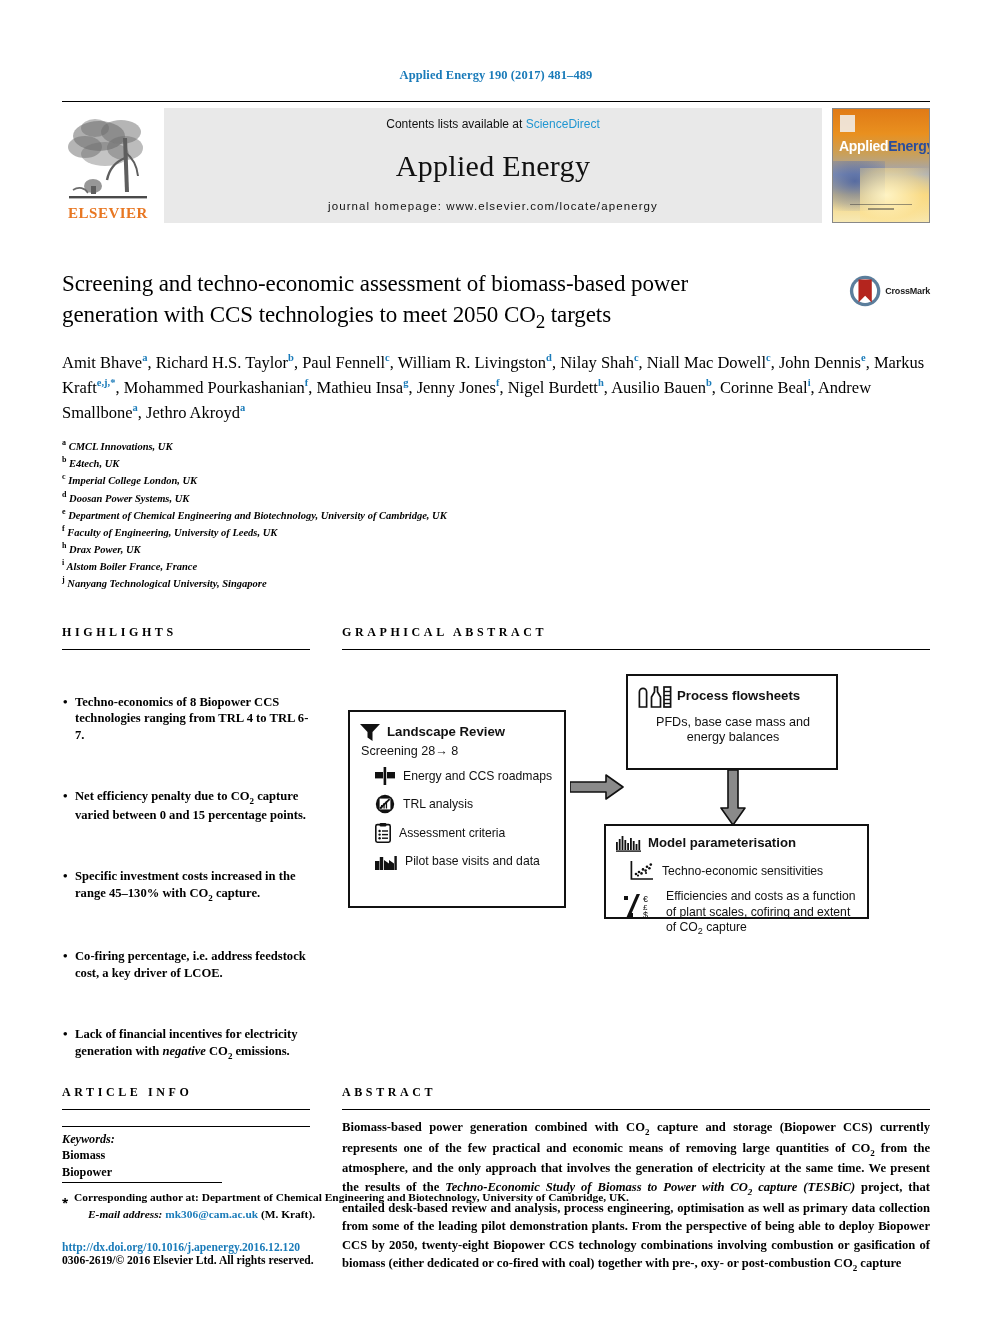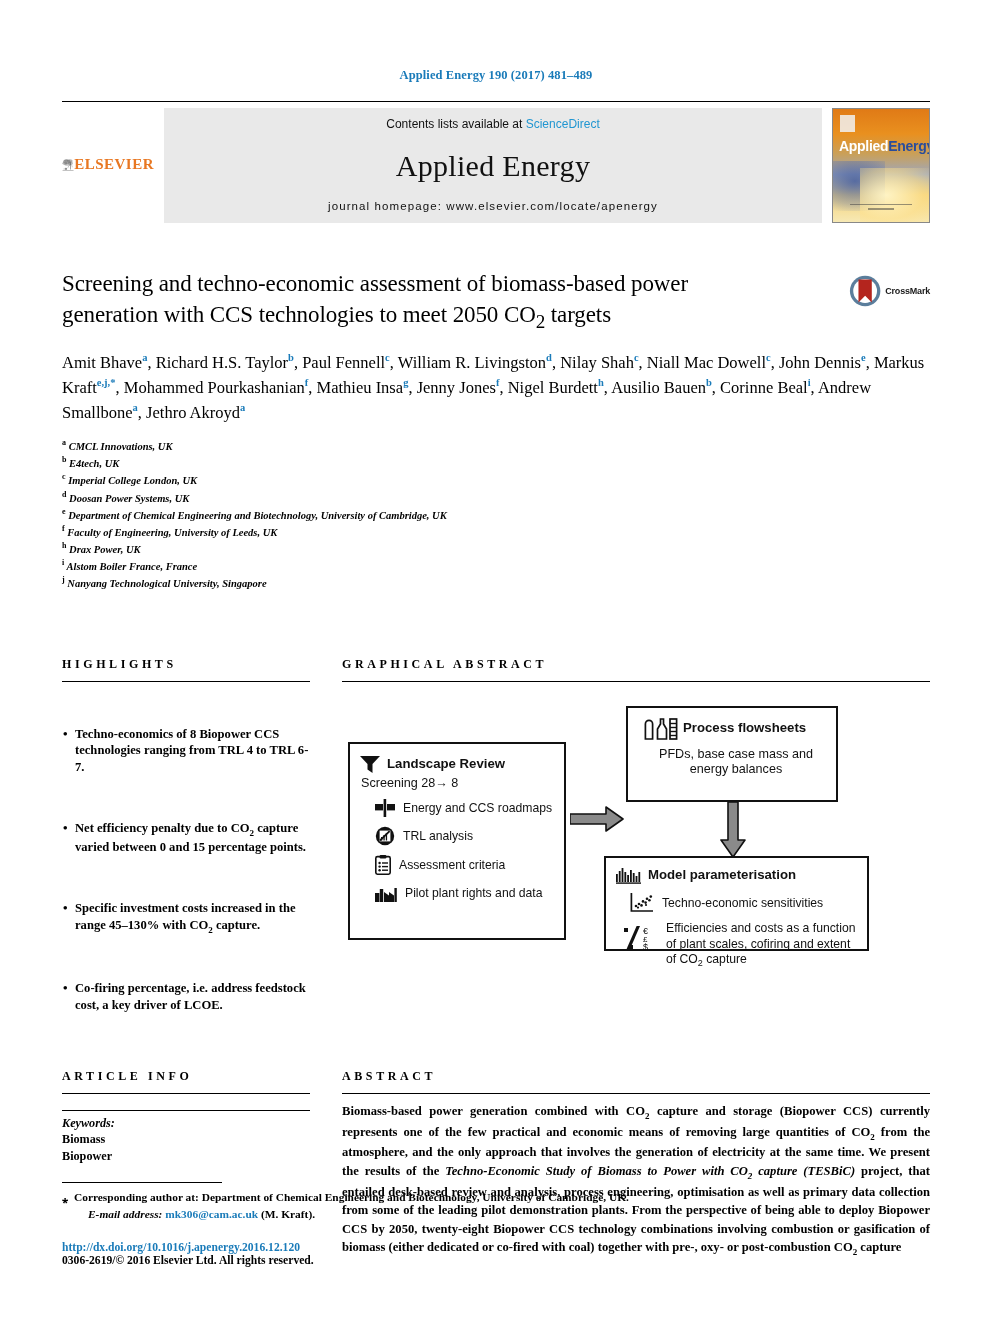--- a/index.html
+++ b/index.html
@@ -29,21 +29,21 @@
   .masthead {
     margin: 18px 62px 0 62px;
     border-top: 1.6px solid #000;
     padding-top: 6px;
     display: flex;
     align-items: stretch;
     height: 122px;
   }
   .elsevier-logo {
     width: 92px; flex: 0 0 92px;
-    display: flex; justify-content: flex-end;
+    display: flex; flex-direction: column; justify-content: flex-end;
     align-items: center;
     padding-bottom: 2px;
   }
   .tree-svg { display:block; }
   .elsevier-word {
     font-family: "Liberation Serif", serif;
     font-size: 15px; font-weight: 700;
     color: #e87722; letter-spacing: .5px; line-height: 1;
   }
   .masthead-center {
@@ -133,21 +133,20 @@
   
   .cols { margin: 34px 62px 0 62px; display:flex; gap: 32px; }
   .col-left { width: 248px; flex: 0 0 248px; }
   .col-right { flex: 1 1 auto; }
 
   .sec-head {
     font-family:"Liberation Serif", serif;
     font-weight: 700; font-size: 12px; letter-spacing: 3.6px;
     color:#000; text-transform: uppercase;
     padding-bottom: 9px;
-    margin-top: 32px;
   }
   .rule { border-top: 1.3px solid #000; }
 
   .highlights { margin-top: 8px; }
   .hl-item {
     position: relative;
     font-family:"Liberation Serif", serif;
     font-size: 12.6px; line-height: 1.33;
     padding-left: 13px; margin-bottom: 1px;
     font-weight: 600;
@@ -295,20 +294,21 @@
 
   <div class="cols">
     <div class="col-left">
       <div class="sec-head">HIGHLIGHTS</div>
       <div class="rule"></div>
       <div class="highlights">
           <div class="hl-item">Techno-economics of 8 Biopower CCS technologies ranging from TRL 4 to TRL 6-7.</div>
           <div class="hl-item">Net efficiency penalty due to CO<sub>2</sub> capture varied between 0 and 15 percentage points.</div>
           <div class="hl-item">Specific investment costs increased in the range 45–130% with CO<sub>2</sub> capture.</div>
           <div class="hl-item">Co-firing percentage, i.e. address feedstock cost, a key driver of LCOE.</div>
+          <div class="hl-item">Lack of financial incentives for electricity generation with <em>negative</em> CO<sub>2</sub> emissions.</div>
         </div>
     </div>
 
     <div class="col-right">
       <div class="sec-head">GRAPHICAL ABSTRACT</div>
       <div class="rule"></div>
 
       <div class="ga-canvas">
 
         <div class="gbox" style="left:6px; top:48px; width:218px; height:198px; padding:10px 9px 8px 9px;">
@@ -359,29 +359,29 @@
             <span>Assessment criteria</span>
           </div>
 
           <div class="grow" style="margin:0 0 0 16px;">
             <svg class="gicon" width="22" height="18" viewBox="0 0 22 18">
               <rect x="0" y="9" width="4.4" height="9" fill="#111"></rect>
               <rect x="4.8" y="5" width="3.4" height="13" fill="#111"></rect>
               <path d="M9 18 L9 8 L14 11.5 L14 8 L19 11.5 L19 18 Z" fill="#111"></path>
               <rect x="19.4" y="4" width="2.4" height="14" fill="#111"></rect>
             </svg>
-            <span>Pilot plant rights and data</span>
+            <span>Pilot base visits and data</span>
           </div>
         </div>
 
         <svg class="arrow-h" style="left:228px; top:112px;" width="54" height="26" viewBox="0 0 54 26">
           <path d="M0 8 L36 8 L36 1 L53 13 L36 25 L36 18 L0 18 Z" fill="#8a8a8a" stroke="#111" stroke-width="1.6" stroke-linejoin="round"></path>
         </svg>
 
-        <div class="gbox" style="left:284px; top:12px; width:212px; height:96px; padding:8px 8px 6px 16px;">
+        <div class="gbox" style="left:284px; top:12px; width:212px; height:96px; padding:8px 8px 6px 10px;">
           <div style="display:flex; align-items:center; gap:5px; justify-content:flex-start;">
             <svg class="gicon" width="34" height="24" viewBox="0 0 34 24">
               <path d="M1.4 23 L1.4 8 A3.6 3.6 0 0 1 8.6 8 L8.6 23 Z" fill="none" stroke="#111" stroke-width="1.7"></path>
               <path d="M13.5 23 L13.5 13 L16.5 8 L16.5 3 L19.5 3 L19.5 8 L22.5 13 L22.5 23 Z" fill="none" stroke="#111" stroke-width="1.7"></path>
               <rect x="26" y="3" width="6.6" height="20" fill="none" stroke="#111" stroke-width="1.7"></rect>
               <g stroke="#111" stroke-width="1.4">
                   <path d="M26 7.5 h6.6"></path>
                   <path d="M26 11.5 h6.6"></path>
                   <path d="M26 15.5 h6.6"></path>
                   <path d="M26 19.5 h6.6"></path>

